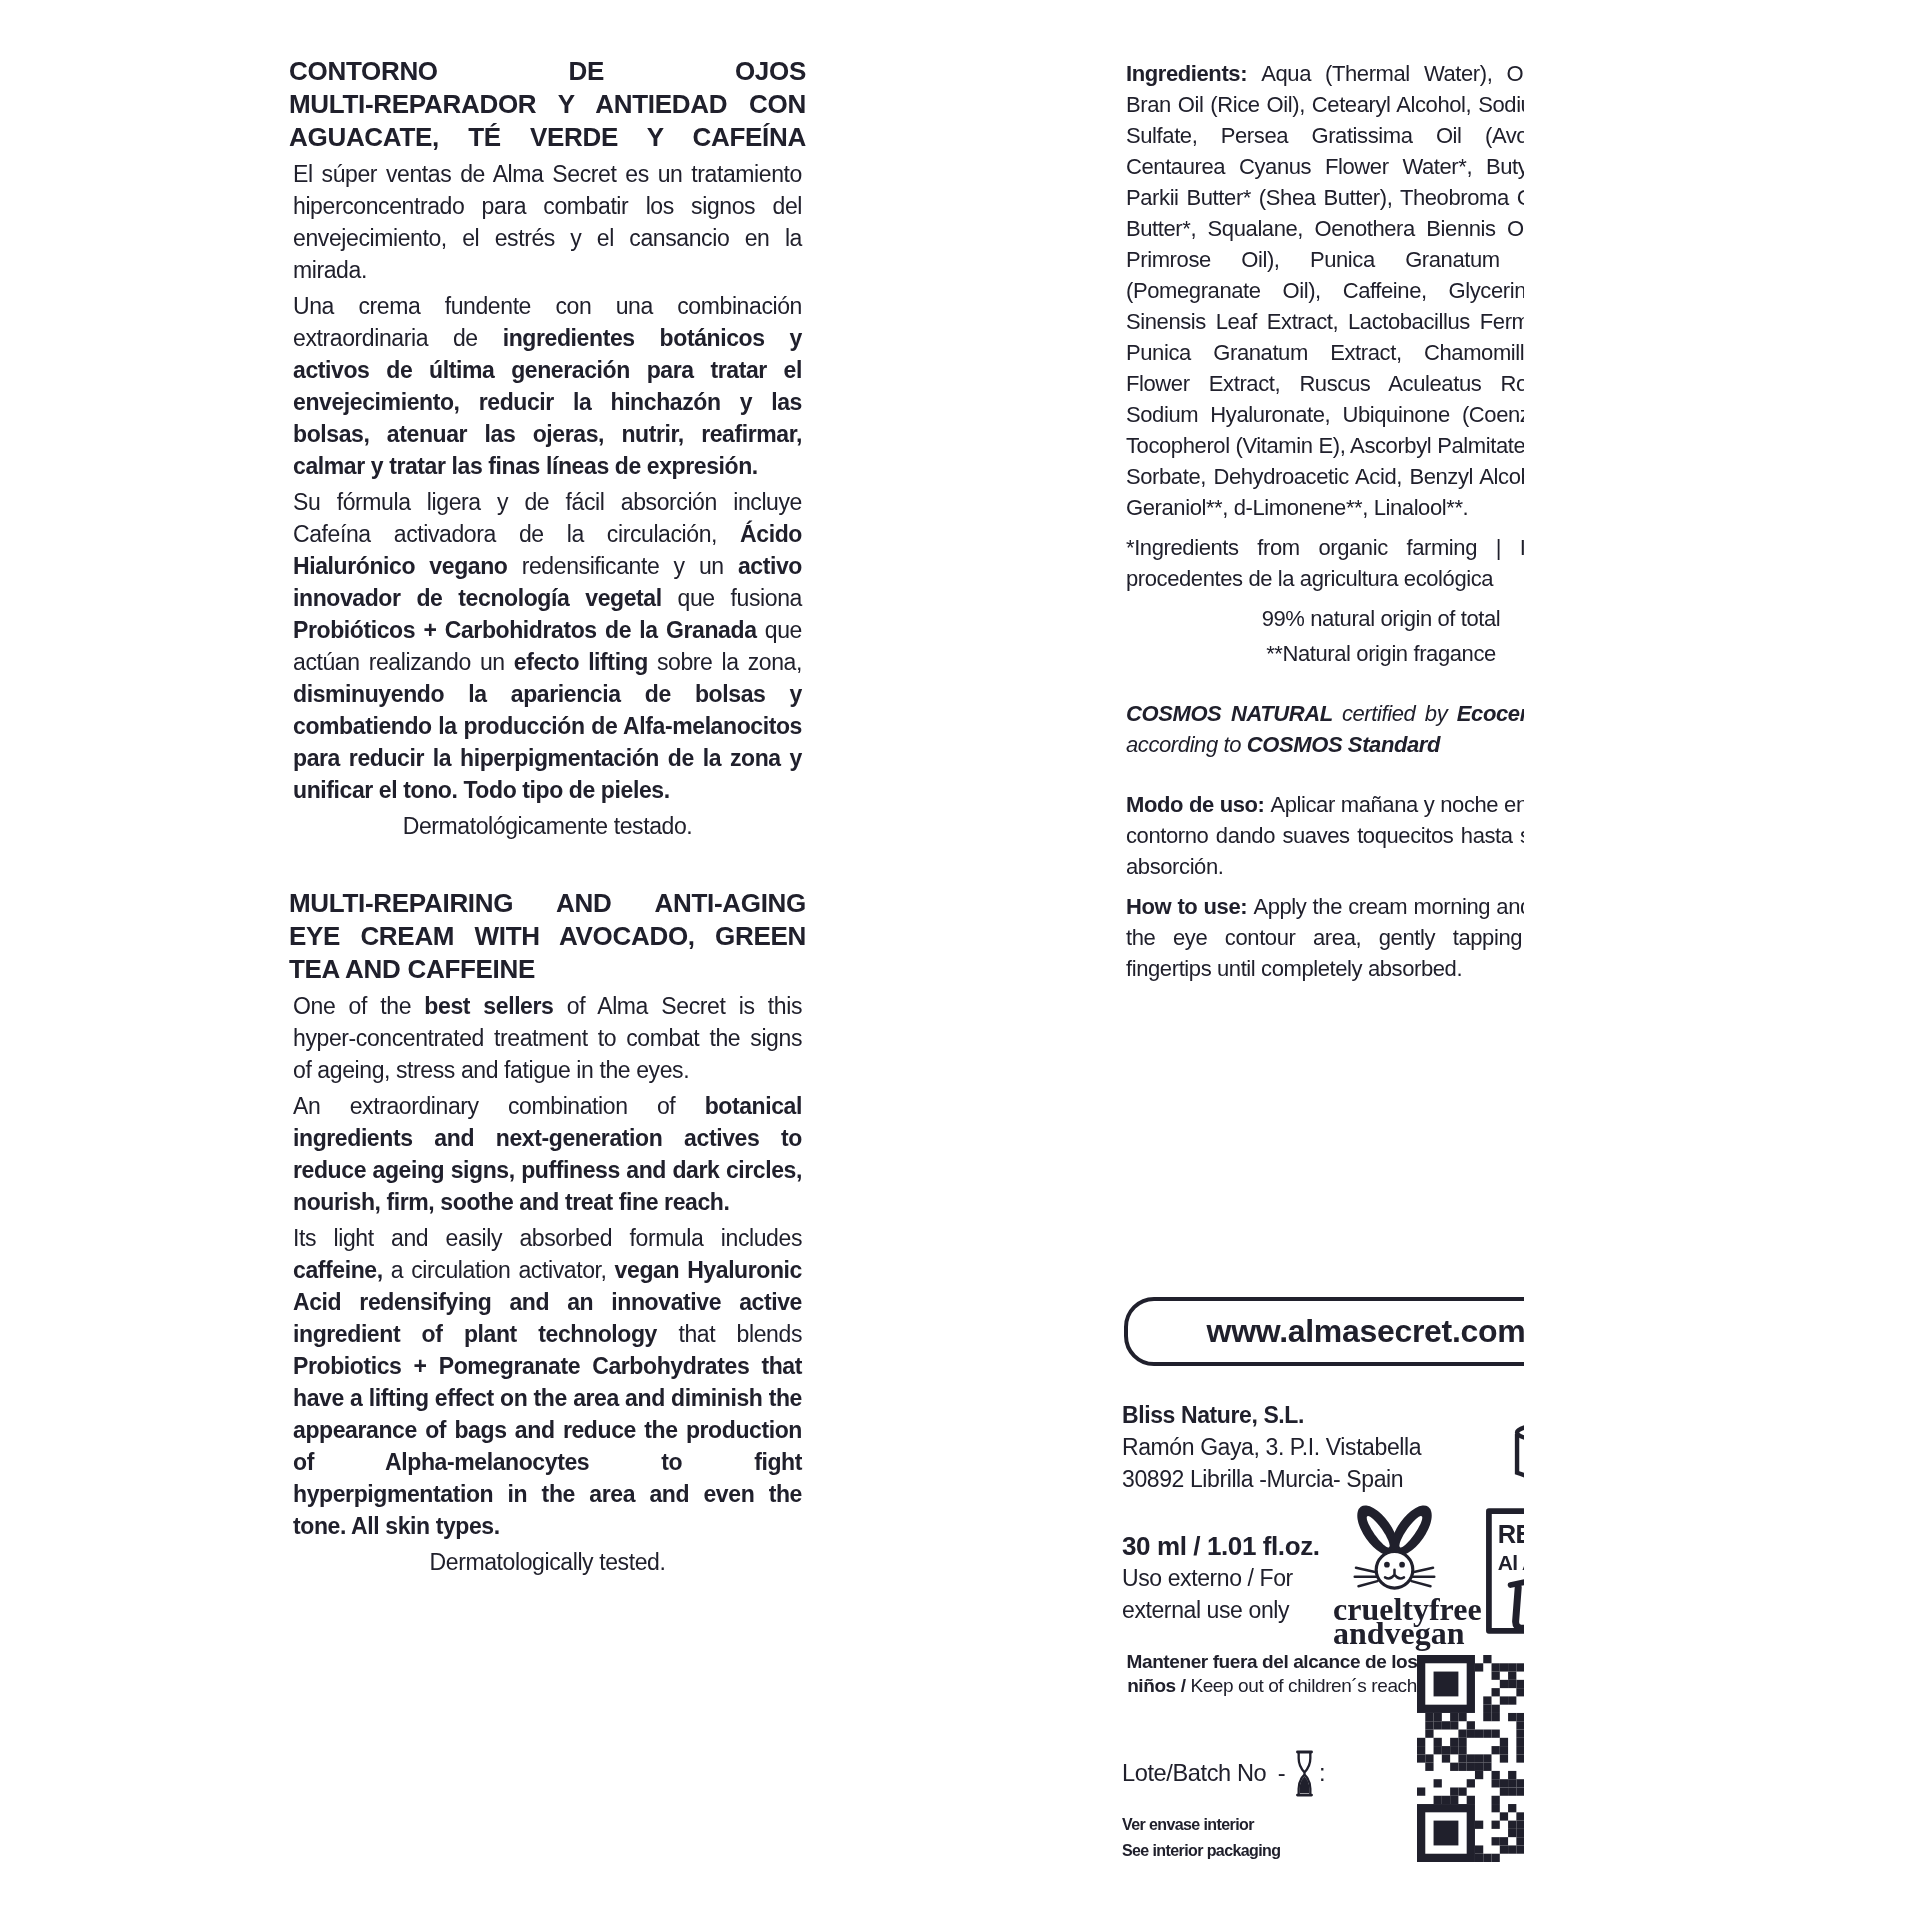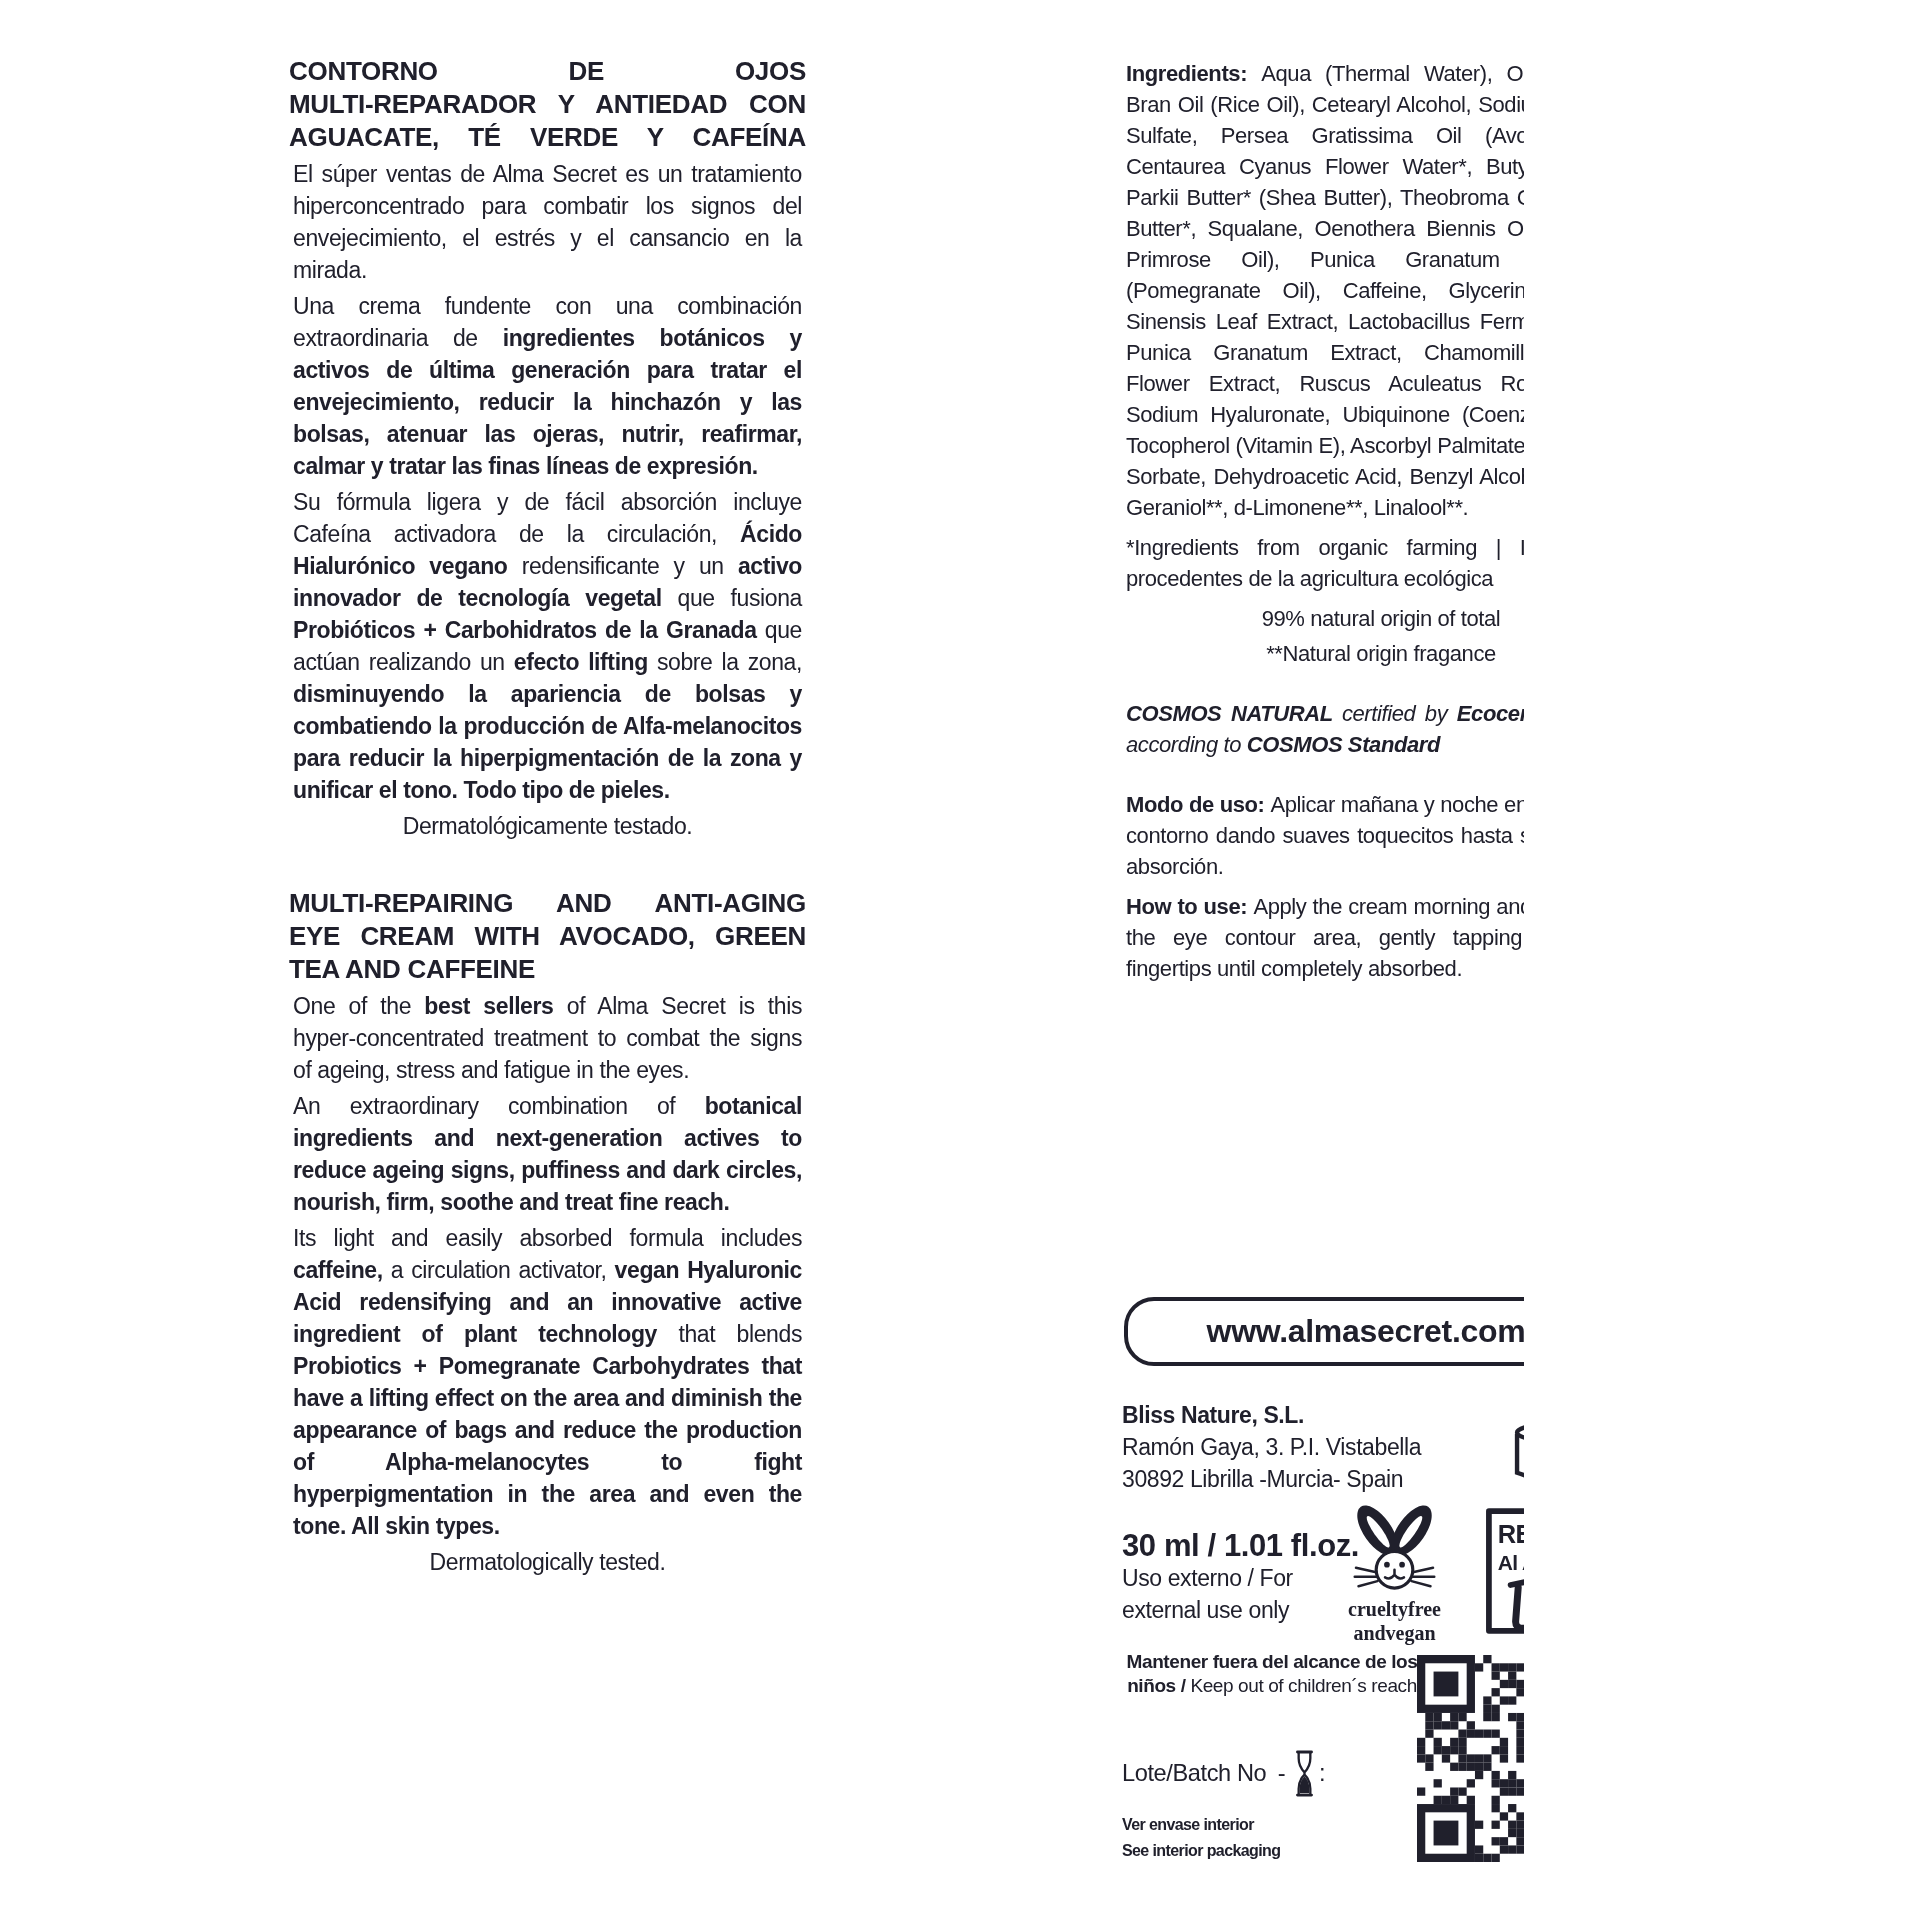--- a/index.html
+++ b/index.html
@@ -20,21 +20,21 @@
   .gap-lg{margin-top:29px;}
   .left-align{text-align:center;}
   
   .web-box{position:absolute;left:1124px;top:1297px;width:476px;height:61px;border:4.5px solid #20202c;
            border-radius:30px;display:flex;align-items:center;justify-content:center;
            font-weight:bold;font-size:32px;letter-spacing:-0.3px;}
   .company{position:absolute;left:1122px;top:1399px;width:345px;font-size:23px;line-height:32px;letter-spacing:-0.4px;}
   .jar{position:absolute;left:1507px;top:1378px;}
   .volume{position:absolute;left:1122px;top:1530px;width:358px;font-size:23px;line-height:32px;letter-spacing:-0.4px;}
   .bunny{position:absolute;left:1333px;top:1494px;width:123px;text-align:center;}
-  .bunny-words{font-family:"Liberation Serif",serif;font-weight:bold;font-size:20px;line-height:23.6px;margin-top:1.3px;}
+  .bunny-words{font-family:"Liberation Serif",serif;font-weight:bold;font-size:32px;line-height:23.6px;margin-top:1.3px;}
   .recicla{position:absolute;left:1480px;top:1502px;}
   .children{position:absolute;left:1122px;top:1646px;width:300px;font-size:19px;line-height:24px;letter-spacing:-0.4px;text-align:left;}
   .qr{position:absolute;left:1417px;top:1655px;}
   .batch{position:absolute;left:1122px;top:1749px;width:358px;}
   .batch-row{display:flex;align-items:center;font-weight:normal;font-size:23.6px;letter-spacing:-0.4px;}
   .batch-row .dash{margin:0 9px 0 11.5px;}
   .batch-row .colon{margin-left:3.8px;}
   .interior{font-weight:bold;font-size:16px;line-height:26px;letter-spacing:-0.6px;margin-top:14px;}
   svg text{font-family:"Liberation Sans",sans-serif;font-weight:bold;fill:#20202c;}
 </style>
@@ -91,21 +91,21 @@
         <rect x="58" y="28" width="108" height="27" rx="13" fill="#ffffff" stroke="#20202c" stroke-width="7"></rect>
       </g>
       <path d="M16,88 L16,150 Q70,170 124,150 L124,88" fill="#ffffff" stroke="#20202c" stroke-width="7"></path>
       <ellipse cx="70" cy="86" rx="54" ry="13" fill="#ffffff" stroke="#20202c" stroke-width="7"></ellipse>
       <rect x="70" y="100" width="98" height="56" rx="9" fill="#ffffff" stroke="#20202c" stroke-width="7"></rect>
       <text x="119" y="143" text-anchor="middle" font-size="45">6M</text>
     </svg>
   </div>
 
   <div class="volume">
-    <div class="b" style="font-size:31px;">30 ml / 1.01 fl.oz.</div>
+    <div class="b" style="font-size:26px;">30 ml / 1.01 fl.oz.</div>
     <div>Uso externo / For</div>
     <div>external use only</div>
   </div>
 
   <div class="bunny">
     <svg width="121" height="101" viewBox="0 0 190 160">
       <g transform="rotate(-35 68 58)">
         <ellipse cx="68" cy="58" rx="22" ry="46" fill="#20202c"></ellipse>
         <ellipse cx="68" cy="60" rx="7" ry="30" fill="#ffffff"></ellipse>
       </g>

